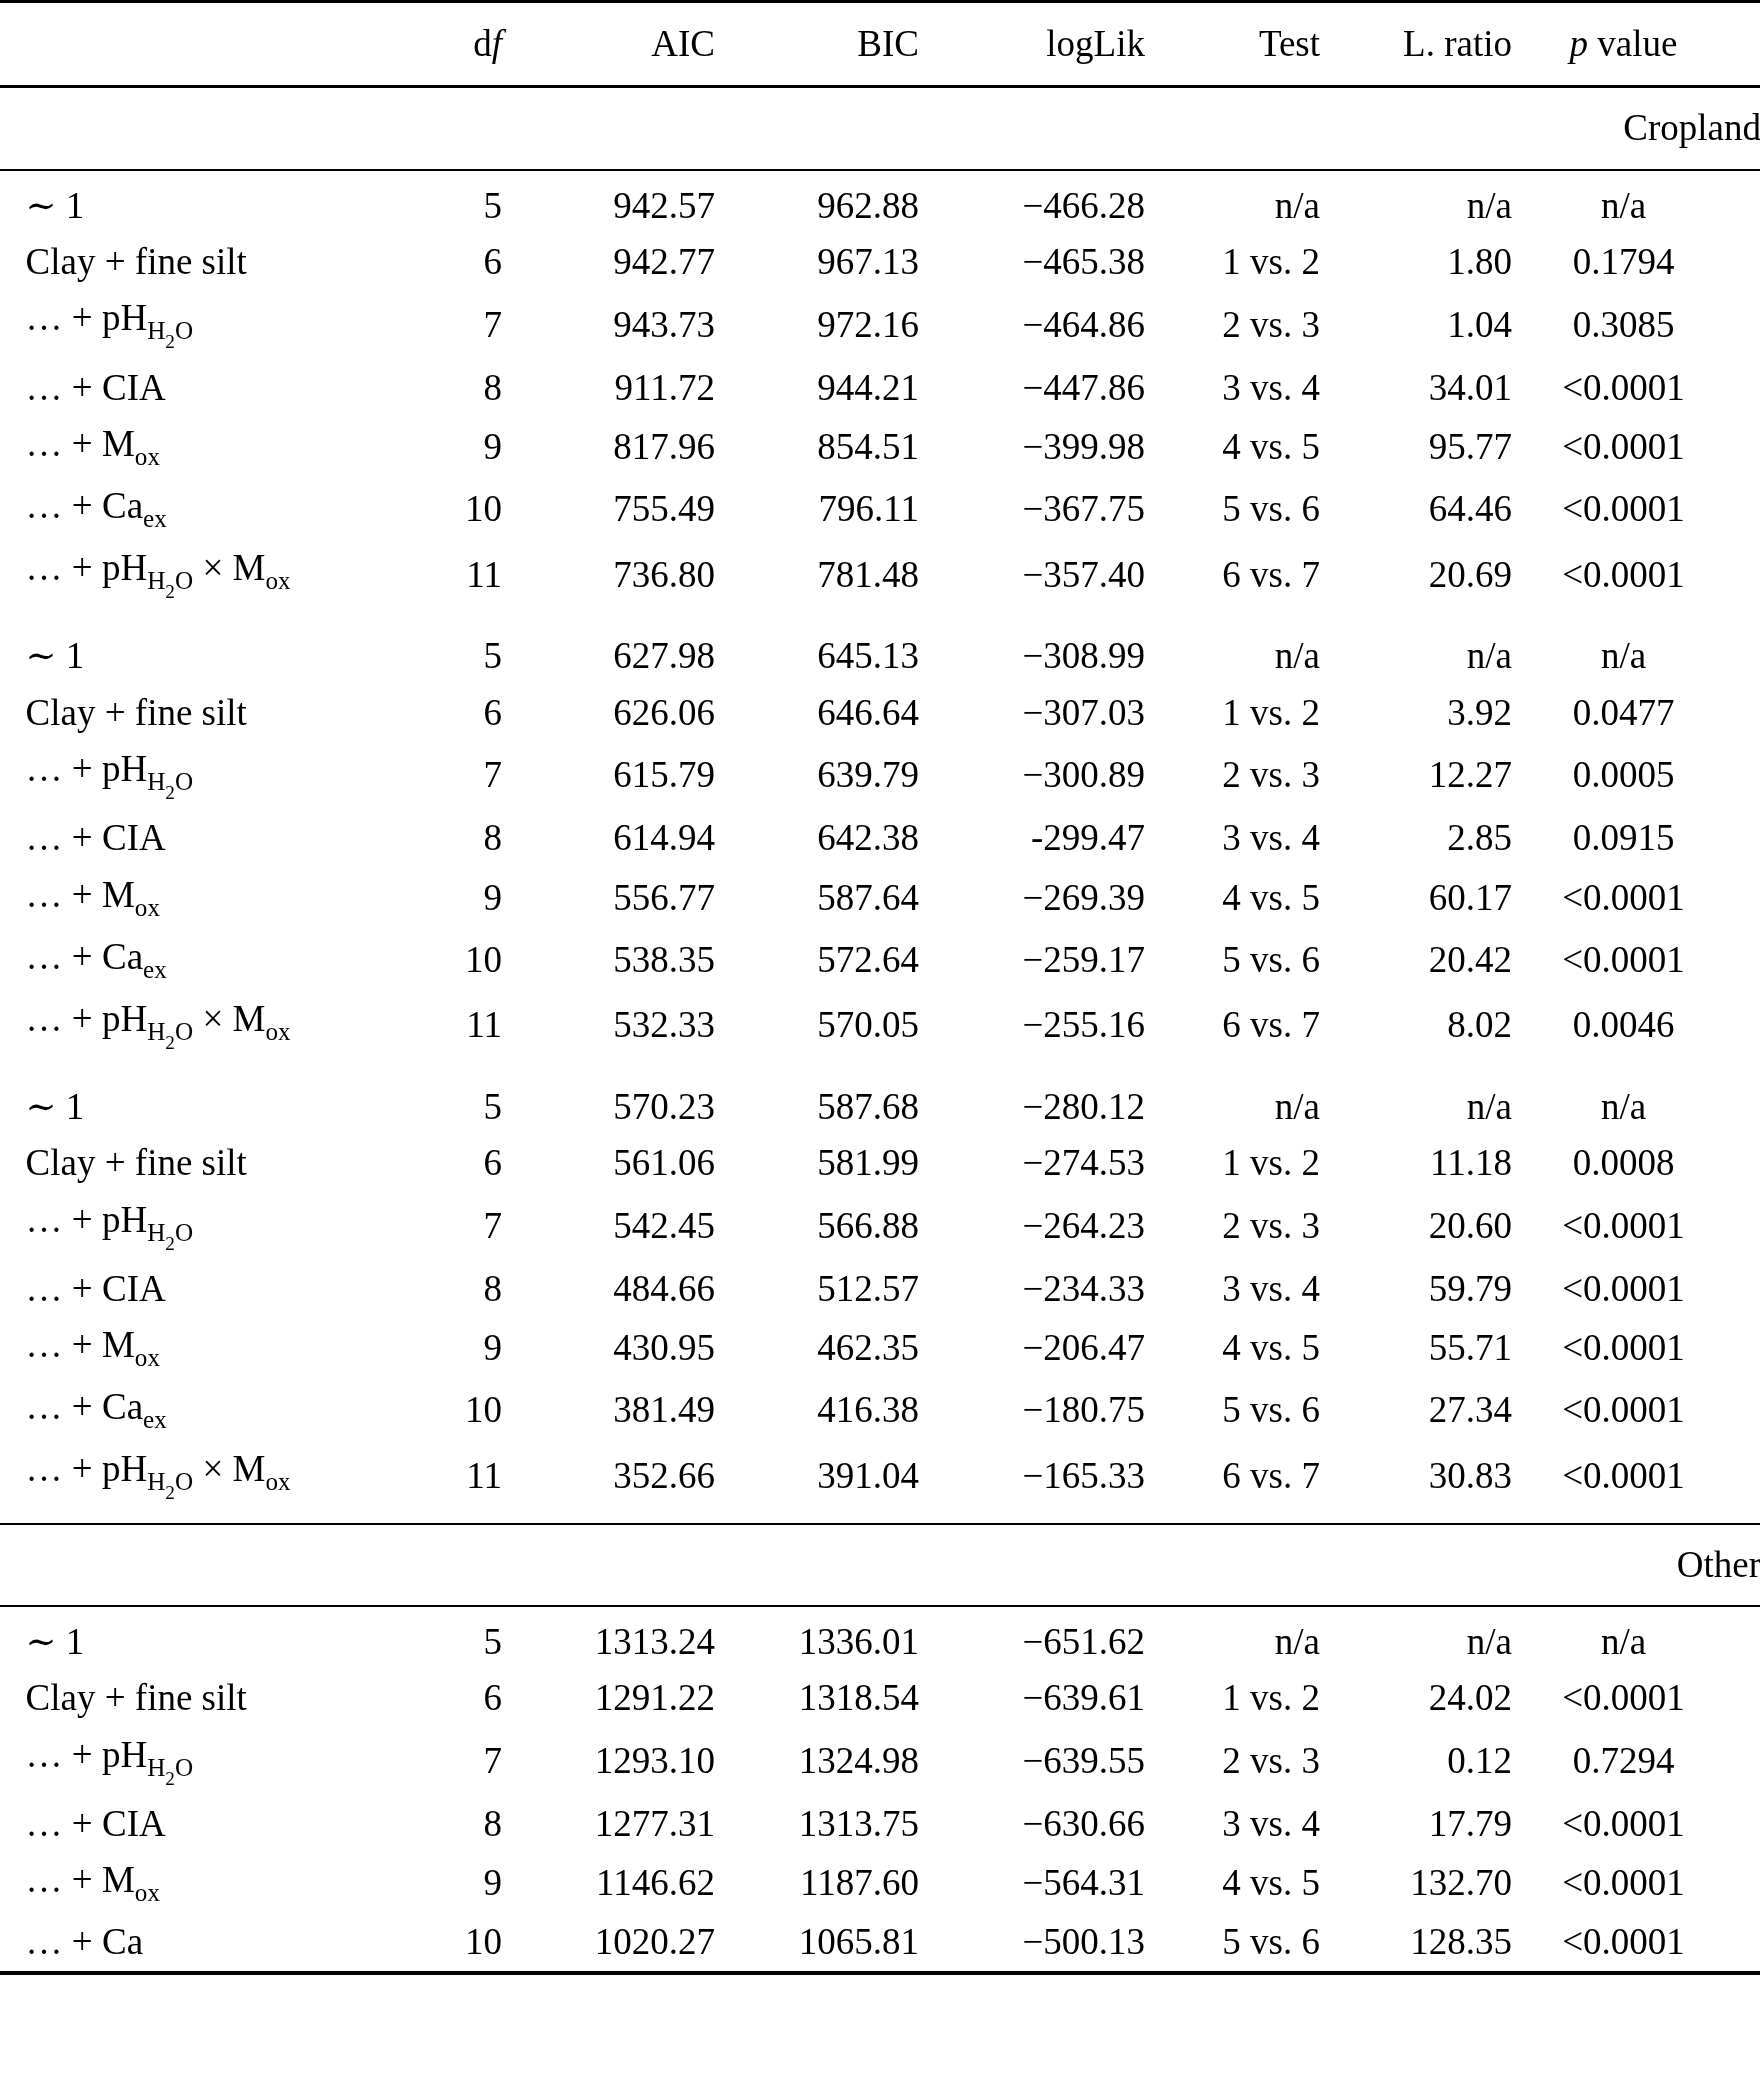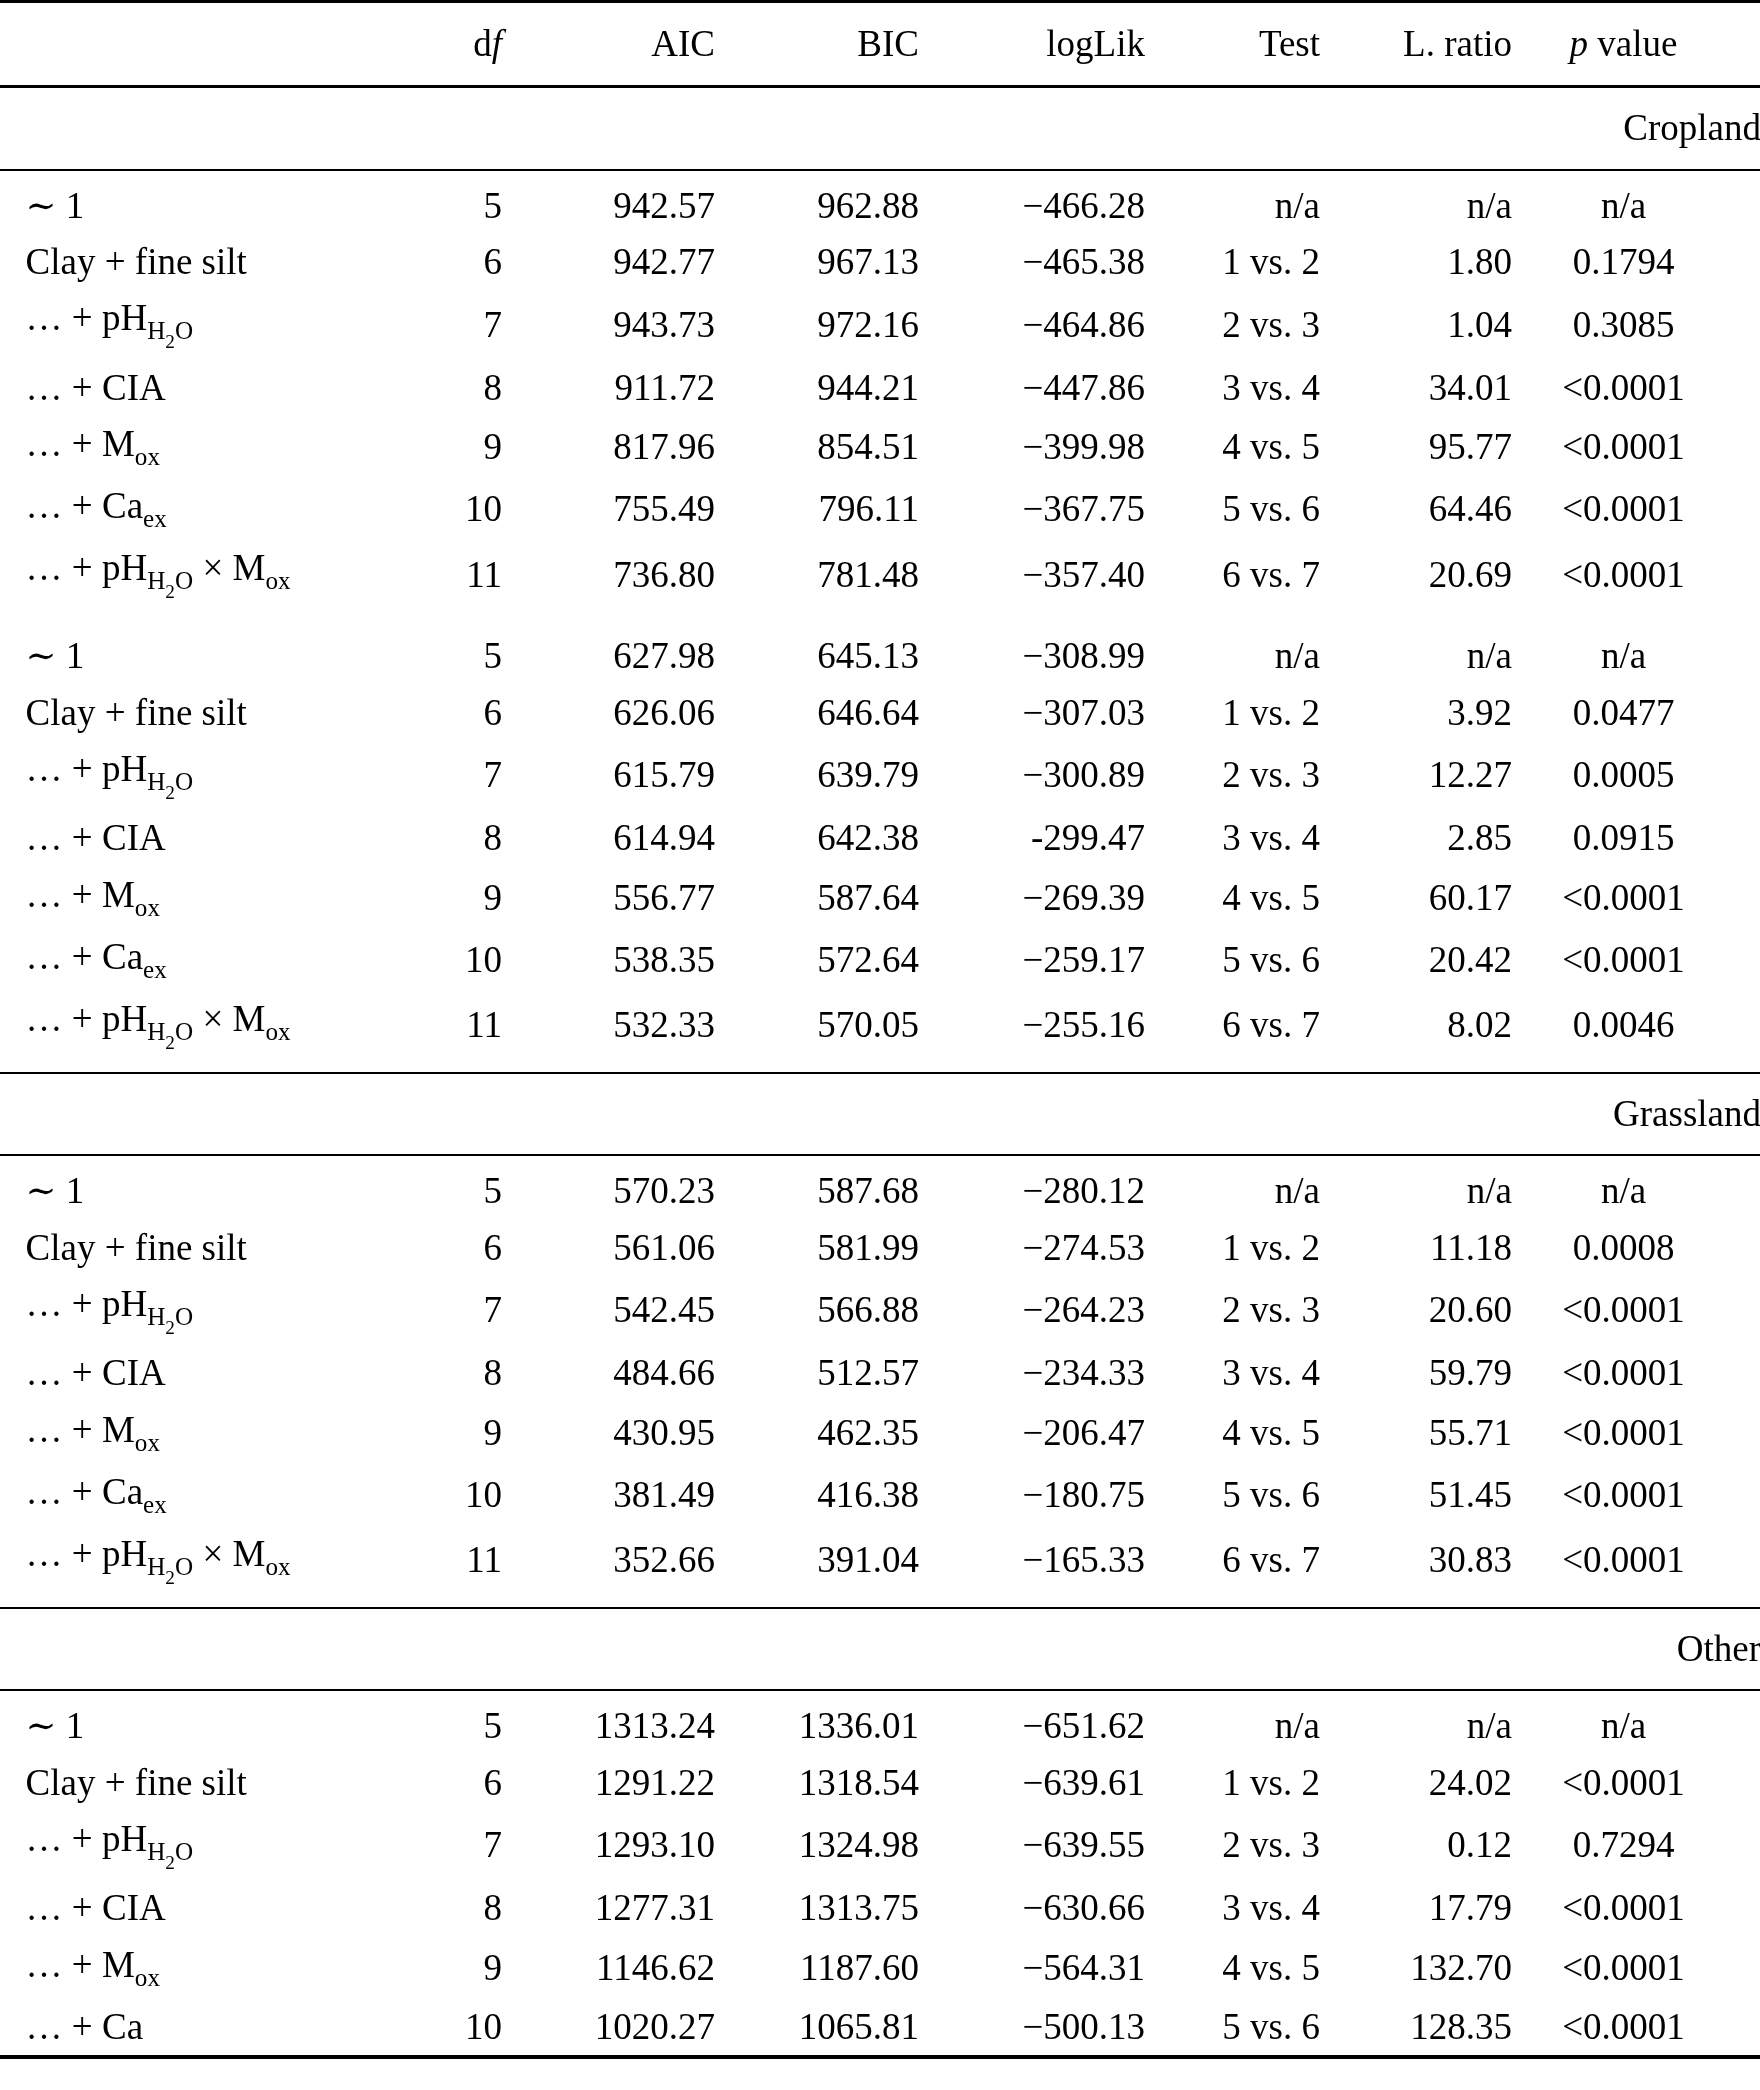--- a/index.html
+++ b/index.html
@@ -240,23 +240,20 @@
           <td class="num">11</td>
           <td class="num">532.33</td>
           <td class="num">570.05</td>
           <td class="num">−255.16</td>
           <td class="num">6 vs. 7</td>
           <td class="num">8.02</td>
           <td class="num pv">0.0046</td>
         </tr>
       </tbody>
       <tbody>
-        <tr>
-          <td colspan="8" class="sectitle">Grassland</td>
-        </tr>
         <tr class="datarow first">
           <td class="lbl"><span>∼ 1</span></td>
           <td class="num">5</td>
           <td class="num">570.23</td>
           <td class="num">587.68</td>
           <td class="num">−280.12</td>
           <td class="num">n/a</td>
           <td class="num">n/a</td>
           <td class="num pv">n/a</td>
         </tr>
@@ -300,21 +297,21 @@
           <td class="num">55.71</td>
           <td class="num pv">&lt;0.0001</td>
         </tr>
         <tr class="datarow">
           <td class="lbl"><span>… + Ca</span><span class="sub1">ex</span></td>
           <td class="num">10</td>
           <td class="num">381.49</td>
           <td class="num">416.38</td>
           <td class="num">−180.75</td>
           <td class="num">5 vs. 6</td>
-          <td class="num">51.45</td>
+          <td class="num">27.34</td>
           <td class="num pv">&lt;0.0001</td>
         </tr>
         <tr class="datarow last">
           <td class="lbl"><span>… + pH</span><span class="sub1">H</span><span class="sub2">2</span><span class="sub1">O</span><span> × M</span><span class="sub1">ox</span></td>
           <td class="num">11</td>
           <td class="num">352.66</td>
           <td class="num">391.04</td>
           <td class="num">−165.33</td>
           <td class="num">6 vs. 7</td>
           <td class="num">30.83</td>

